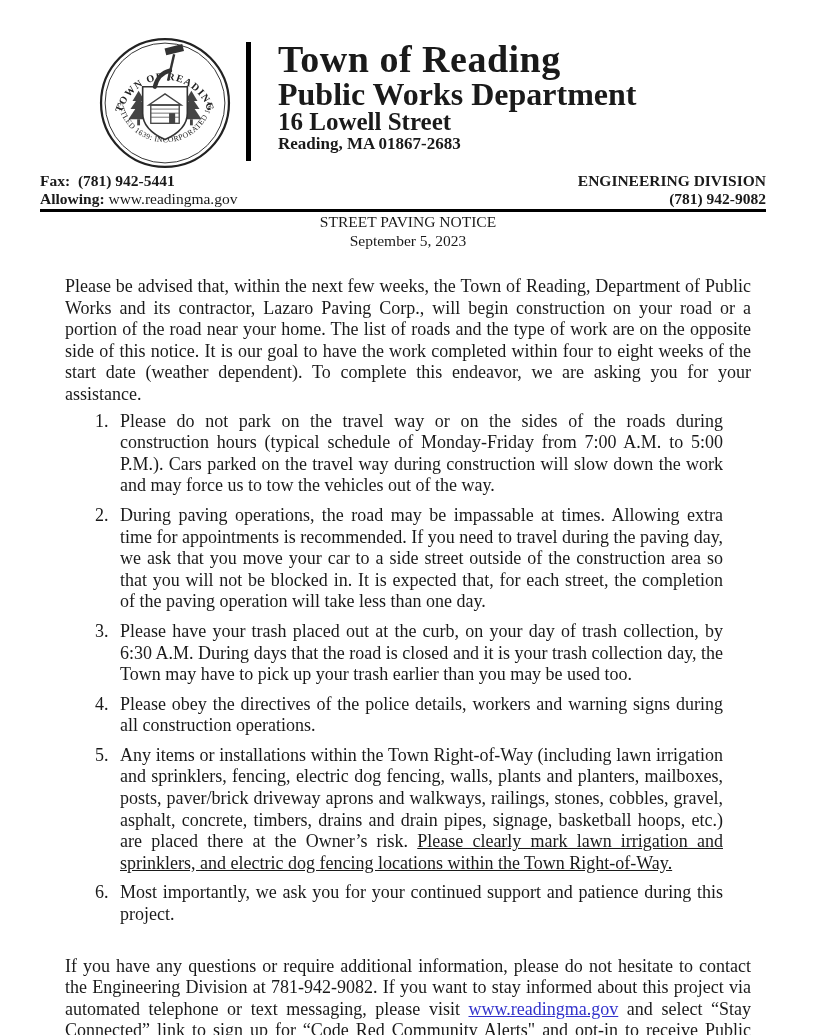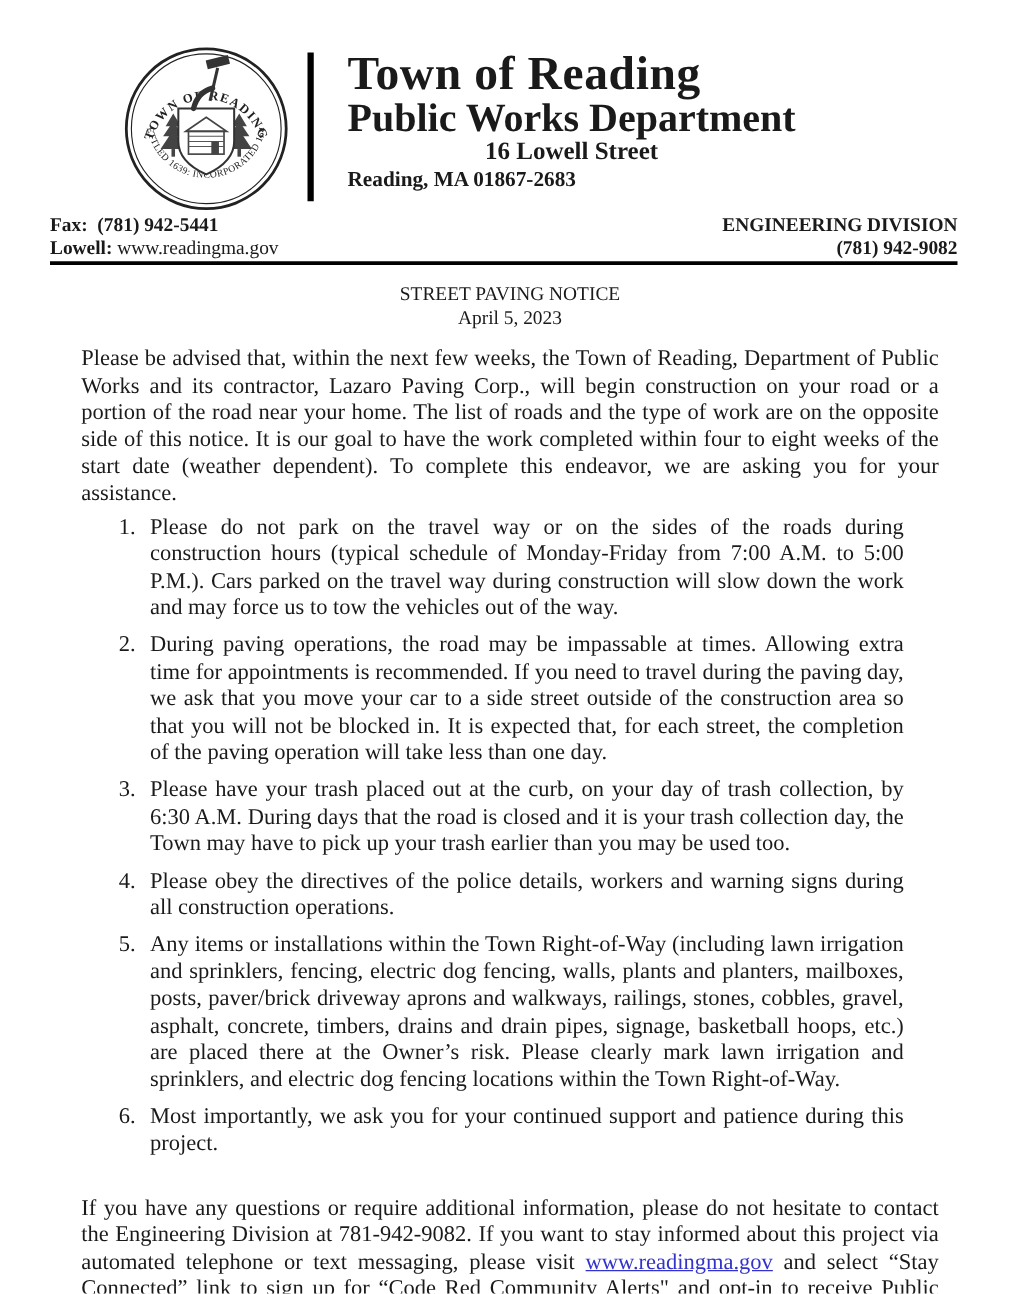--- a/index.html
+++ b/index.html
@@ -17,50 +17,50 @@
   
   .seal-wrap { position: absolute; left: 98px; top: 36px; width: 134px; height: 134px; }
   .seal-wrap svg { width: 100%; height: 100%; }
   .seal-text { font-family: "Liberation Serif", serif; fill: #222; }
 
   .vbar { position: absolute; left: 246px; top: 42px; width: 5px; height: 119px; background: #000; }
 
   .org-block { position: absolute; left: 278px; top: 42px; font-weight: bold; }
   .org-title   { font-size: 38px; line-height: 34px; letter-spacing: 0.5px; }
   .org-dept    { font-size: 32px; line-height: 28px; margin-top: 4px; }
-  .org-addr1   { font-size: 20px; line-height: 23px; margin-top: 2px; text-align: center; }
+  .org-addr1   { font-size: 25px; line-height: 23px; margin-top: 2px; }
   .org-addr2   { font-size: 17px; line-height: 20px; margin-top: 1px; }
 
   .contact-row {
     position: absolute; left: 40px; top: 172px; width: 726px;
     display: flex; justify-content: space-between;
     font-size: 15.5px; line-height: 18px;
   }
   .contact-left b, .contact-right { font-weight: bold; text-align: center; }
   .contact-right { text-align: right; margin-left: 10px; }
 
   .header-rule { position: absolute; left: 40px; top: 209px; width: 726px; height: 3px; background: #000; }
 
   
-  .notice-title-block { position: absolute; left: 0; top: 226px; width: 100%; text-align: center; font-size: 15.5px; line-height: 19px; }
+  .notice-title-block { position: absolute; left: 0; top: 212px; width: 100%; text-align: center; font-size: 15.5px; line-height: 19px; }
 
   
   .body-block { position: absolute; left: 65px; top: 276px; width: 686px; font-size: 18px; line-height: 21.6px; }
   .intro { text-align: justify; }
 
   .item-list { margin-top: 5px; }
   .list-item {
     position: relative;
     padding-left: 55px;
     margin-right: 28px;
     margin-bottom: 8px;
     text-align: justify;
   }
   .item-number { position: absolute; left: 30px; top: 0; }
-  .u-seg { }
+  .u-seg { text-decoration: underline; }
 
   .closing { text-align: justify; margin-top: 30px; }
   a.doc-link { color: #3333cc; text-decoration: underline; cursor: pointer; }
 </style>
 </head>
 <body>
 
 <div class="page">
 
   <div class="seal-wrap">
@@ -120,35 +120,35 @@
     <div class="org-addr2">Reading, MA 01867-2683</div>
   </div>
 
   <div class="contact-row">
     <div class="contact-left">
       <div>
         <b>Fax:</b>&nbsp;
         <b>(781) 942-5441</b>
       </div>
       <div>
-        <b>Lowell:</b>
+        <b>Allowing:</b>
         <span>www.readingma.gov</span>
       </div>
     </div>
     <div class="contact-right">
       <div>ENGINEERING DIVISION</div>
       <div>(781) 942-9082</div>
     </div>
   </div>
 
   <div class="header-rule"></div>
 
   <div class="notice-title-block">
     <div>STREET PAVING NOTICE</div>
-    <div>April 5, 2023</div>
+    <div>September 5, 2023</div>
   </div>
 
   <div class="body-block">
     <p class="intro">Please be advised that, within the next few weeks, the Town of Reading, Department of Public Works and its contractor, Lazaro Paving Corp., will begin construction on your road or a portion of the road near your home.  The list of roads and the type of work are on the opposite side of this notice.  It is our goal to have the work completed within four to eight weeks of the start date (weather dependent).  To complete this endeavor, we are asking you for your assistance.</p>
 
     <div class="item-list">
       <div class="list-item">
         <span class="item-number">1.</span>
         <span>Please do not park on the travel way or on the sides of the roads during construction hours (typical schedule of Monday-Friday from 7:00 A.M. to 5:00 P.M.).  Cars parked on the travel way during construction will slow down the work and may force us to tow the vehicles out of the way.</span>
       </div>

